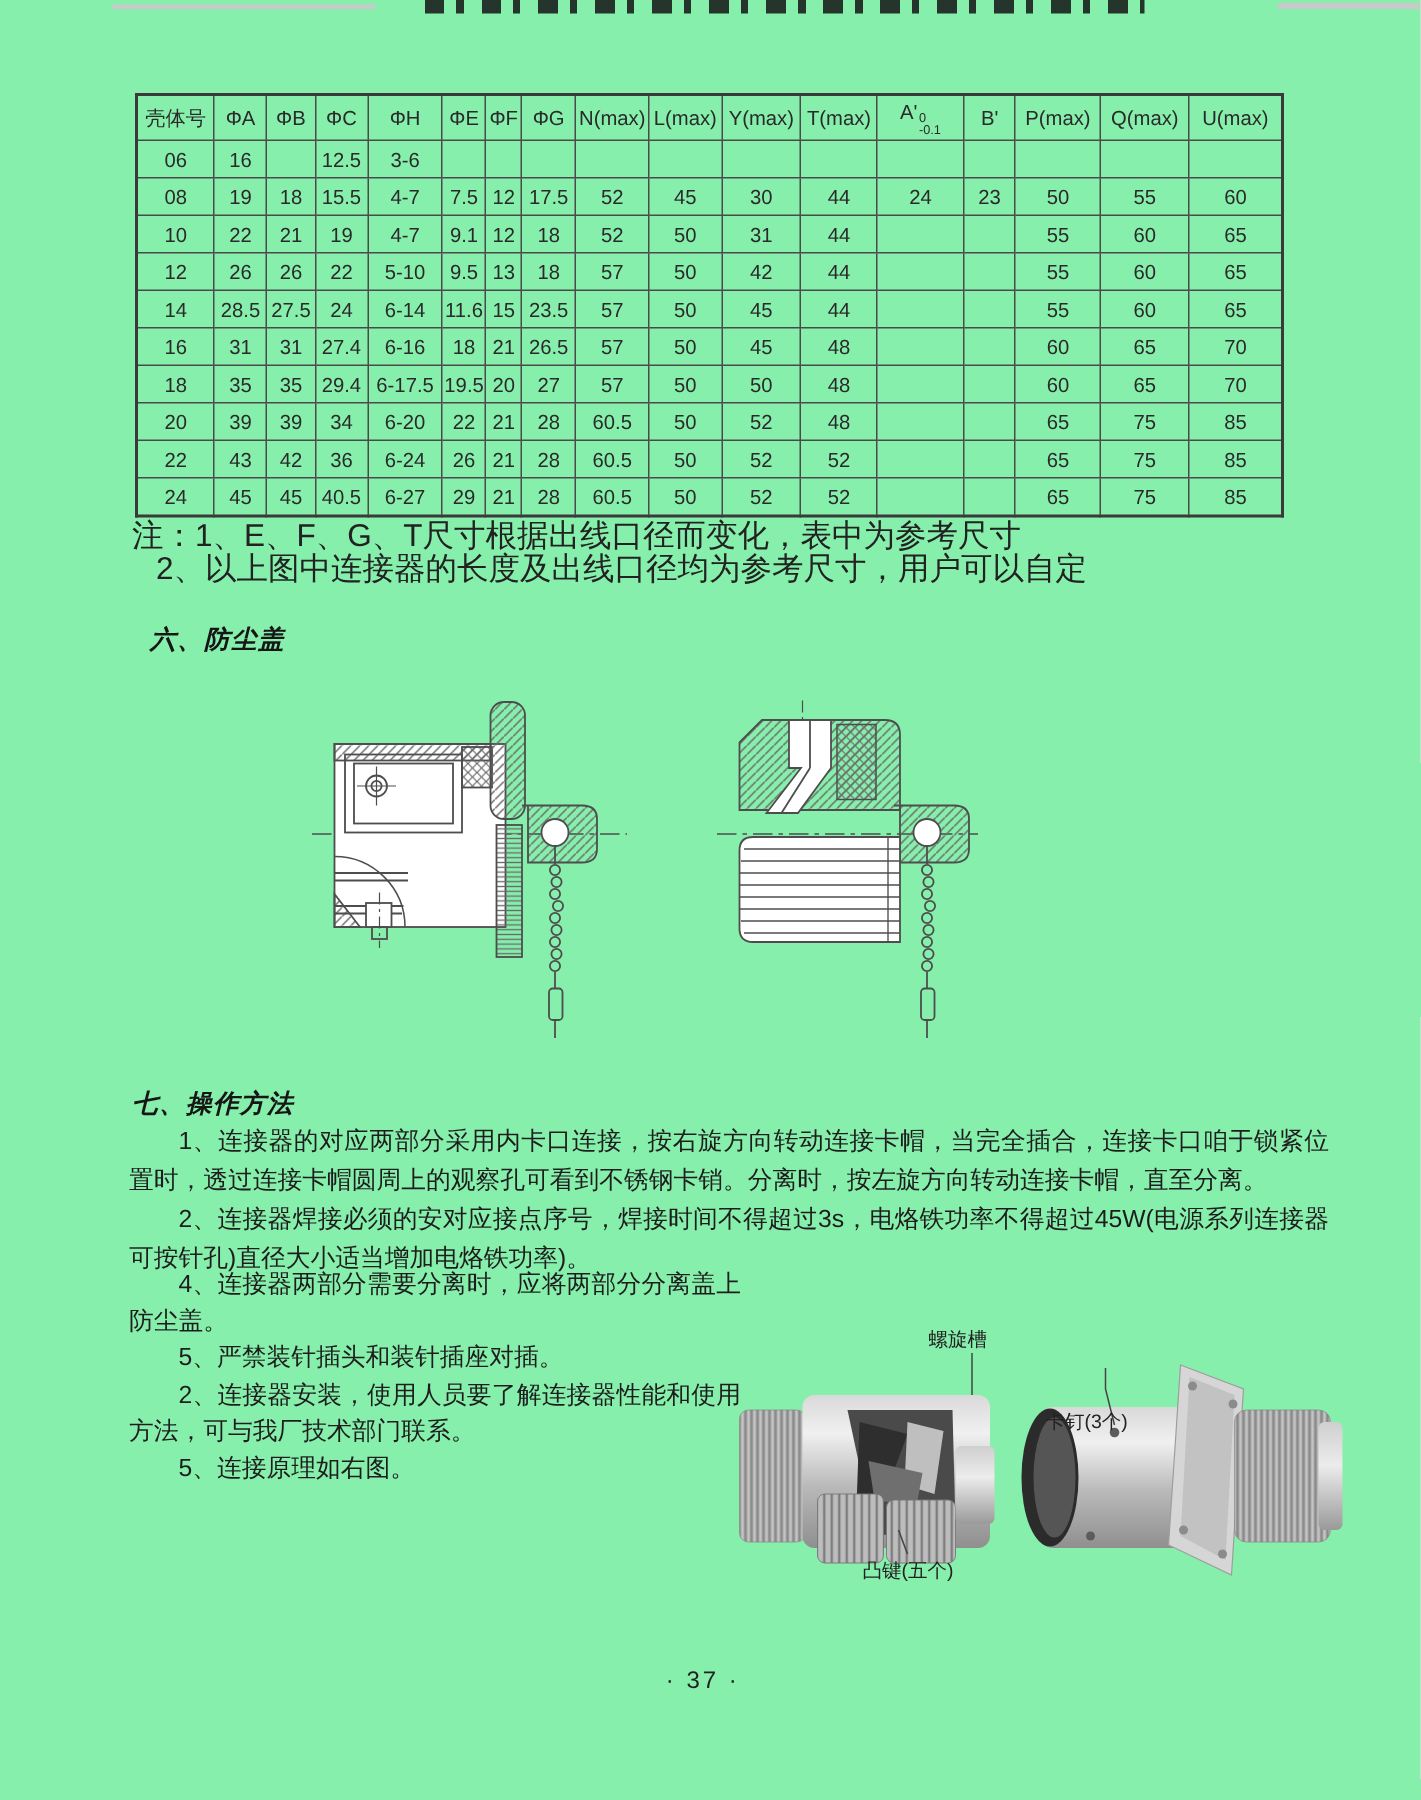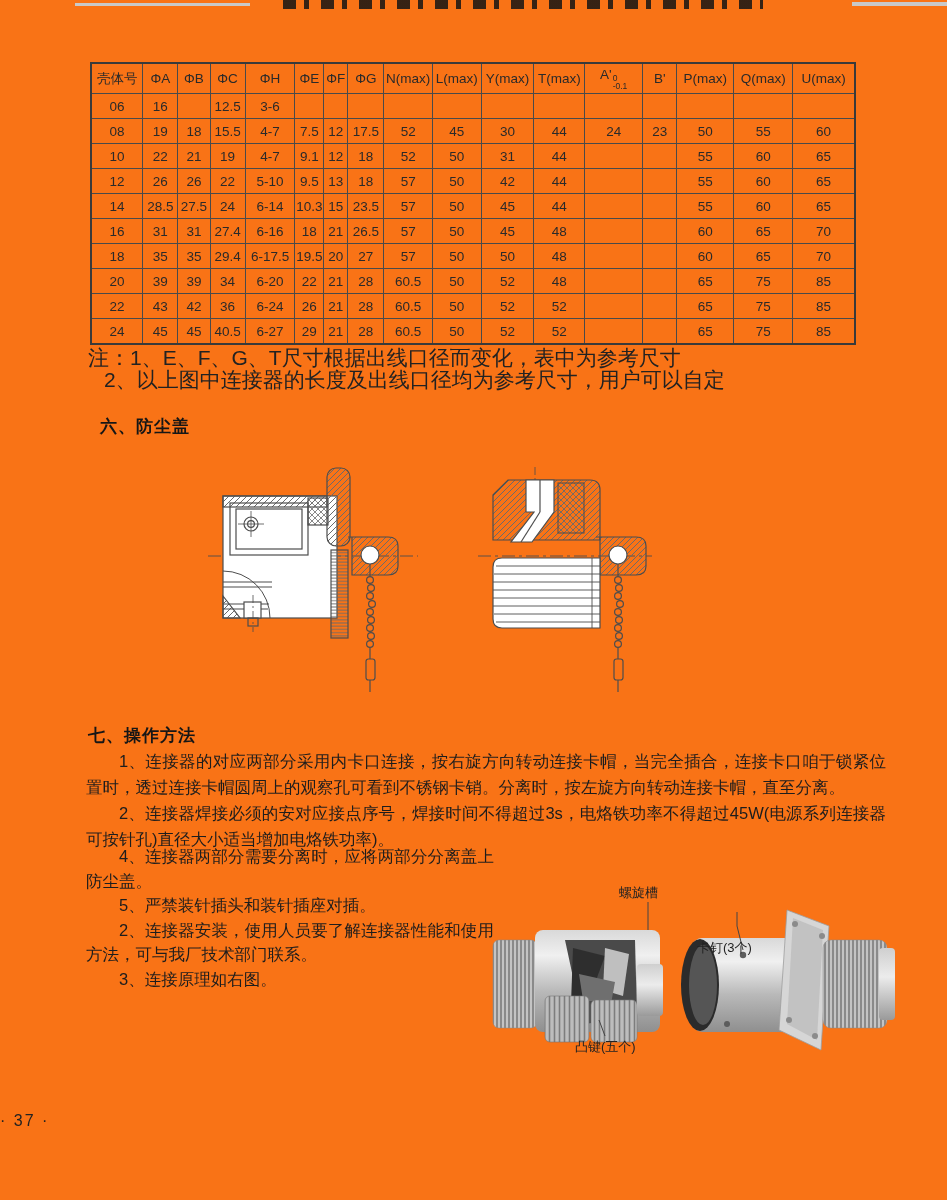--- a/index.html
+++ b/index.html
@@ -1,18 +1,18 @@
 <!DOCTYPE html>
 <html><head>
 <meta charset="utf-8">
 <style>
   html,body{margin:0;padding:0;background:#e8e8e8;}
   .page{
     position:relative;width:947px;height:1200px;margin:0 auto;
-    background:#f97316;overflow:hidden;
+    background:#86efac;overflow:hidden;
     font-family:"Liberation Sans","DejaVu Sans",sans-serif;
     color:#1c1c1c;
   }
   
   .top-band{position:absolute;top:0;left:0;width:947px;height:14px;}
   .rule-l{position:absolute;top:3px;left:75px;width:175px;height:3px;background:#c9c9c9;}
   .rule-r{position:absolute;top:2px;left:852px;width:95px;height:4px;background:#c9c9c9;}
   .frag{position:absolute;top:0;left:283px;width:480px;height:9px;
     background:repeating-linear-gradient(90deg,#141414 0 13px,transparent 13px 21px,#141414 21px 26px,transparent 26px 38px);
     opacity:.85;}
@@ -21,38 +21,38 @@
     font-size:13.5px;color:#2a2a2a;}
   .dim-table th,.dim-table td{border:1px solid #4a4a4a;text-align:center;padding:0;overflow:hidden;white-space:nowrap;}
   .dim-table th{height:29px;font-weight:normal;}
   .dim-table td{height:24px;}
   .dim-table{border:2px solid #3a3a3a;}
   .tol{display:inline-flex;flex-direction:column;font-size:8.5px;line-height:8.5px;vertical-align:-2px;margin-left:1px;text-align:left;}
   
   .notes{position:absolute;top:347px;left:88px;font-size:21px;line-height:22px;color:#222;}
   .notes .n2{margin-left:16px;}
   
-  .sec-title{position:absolute;font-size:17px;font-weight:bold;color:#161616;letter-spacing:1px;}
+  .sec-title{position:absolute;font-size:17px;font-weight:bold;color:#161616;letter-spacing:1px;font-style:italic;}
   .sec-six{top:415px;left:100px;}
   .sec-seven{top:724px;left:88px;}
   
   .drawings{position:absolute;top:455px;left:180px;width:560px;height:262px;}
   .photos{position:absolute;top:878px;left:487px;width:413px;height:188px;}
   svg{display:block;}
   
   .ops-wide{position:absolute;top:748px;left:86px;width:800px;font-size:16.5px;line-height:26px;color:#1d1d1d;}
   .ops-narrow{position:absolute;top:844px;left:86px;width:408px;font-size:16.5px;line-height:24.5px;color:#1d1d1d;}
   .ops-wide p,.ops-narrow p{margin:0;text-indent:2em;text-align:justify;}
   
   .ph-label{position:absolute;font-size:13px;color:#222;white-space:nowrap;}
   .lbl-spiral{top:6px;left:132px;}
   .lbl-pins{top:17px;left:210px;margin-top:44px;}
   .lbl-keys{top:160px;left:88px;}
   
-  .page-num{position:absolute;top:1112px;left:0;width:913px;text-align:left;font-size:16px;color:#222;letter-spacing:2px;}
+  .page-num{position:absolute;top:1112px;left:0;width:913px;text-align:center;font-size:16px;color:#222;letter-spacing:2px;padding-left:12px;}
 </style>
 </head>
 <body>
 
 <div class="page">
 
   <div class="top-band">
     <div class="rule-l"></div>
     <div class="frag"></div>
     <div class="rule-r"></div>
@@ -178,21 +178,21 @@
           <td>55</td>
           <td>60</td>
           <td>65</td>
         </tr>
         <tr>
           <td>14</td>
           <td>28.5</td>
           <td>27.5</td>
           <td>24</td>
           <td>6-14</td>
-          <td>10.3</td>
+          <td>11.6</td>
           <td>15</td>
           <td>23.5</td>
           <td>57</td>
           <td>50</td>
           <td>45</td>
           <td>44</td>
           <td></td>
           <td></td>
           <td>55</td>
           <td>60</td>
@@ -411,21 +411,21 @@
 
   <div class="ops-wide">
     <p>1、连接器的对应两部分采用内卡口连接，按右旋方向转动连接卡帽，当完全插合，连接卡口咱于锁紧位置时，透过连接卡帽圆周上的观察孔可看到不锈钢卡销。分离时，按左旋方向转动连接卡帽，直至分离。</p>
     <p>2、连接器焊接必须的安对应接点序号，焊接时间不得超过3s，电烙铁功率不得超过45W(电源系列连接器可按针孔)直径大小适当增加电烙铁功率)。</p>
   </div>
 
   <div class="ops-narrow">
     <p>4、连接器两部分需要分离时，应将两部分分离盖上防尘盖。</p>
     <p>5、严禁装针插头和装针插座对插。</p>
     <p>2、连接器安装，使用人员要了解连接器性能和使用方法，可与我厂技术部门联系。</p>
-    <p>3、连接原理如右图。</p>
+    <p>5、连接原理如右图。</p>
   </div>
 
   <div class="photos">
     <svg width="413" height="188" viewBox="0 0 413 188">
       <defs>
         <linearGradient id="metal" x1="0" y1="0" x2="0" y2="1">
           <stop offset="0" stop-color="#d9d9d9"></stop>
             <stop offset="0.25" stop-color="#f0f0f0"></stop>
           <stop offset="0.6" stop-color="#b9b9b9"></stop>
             <stop offset="1" stop-color="#8f8f8f"></stop>

